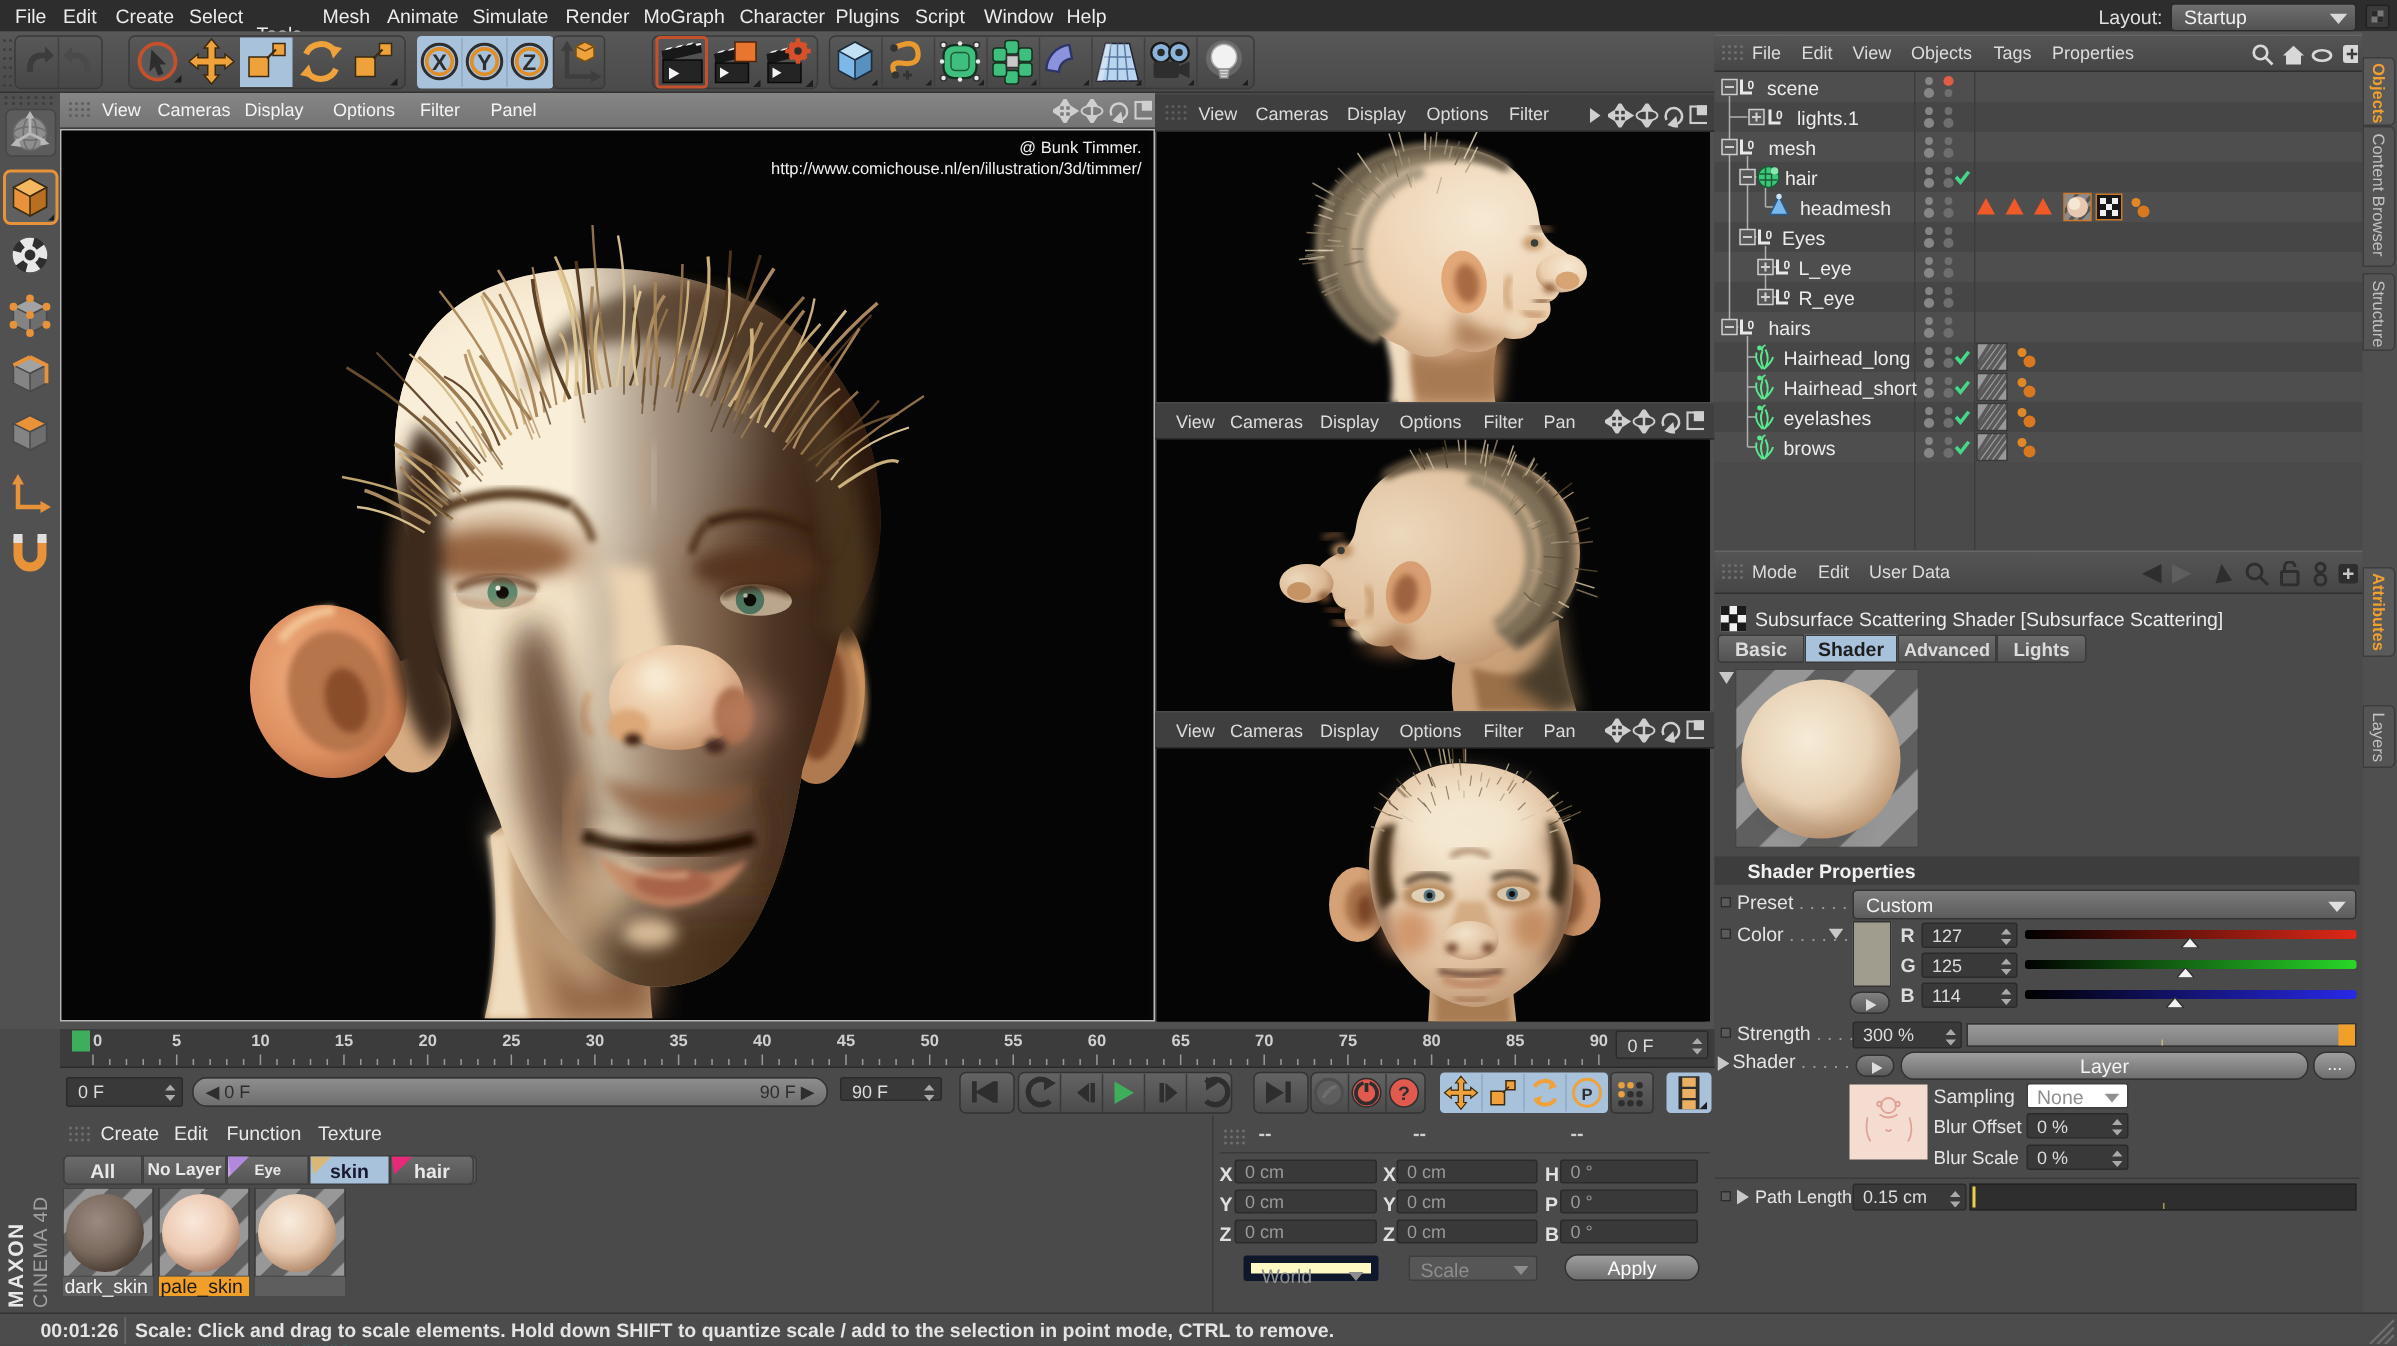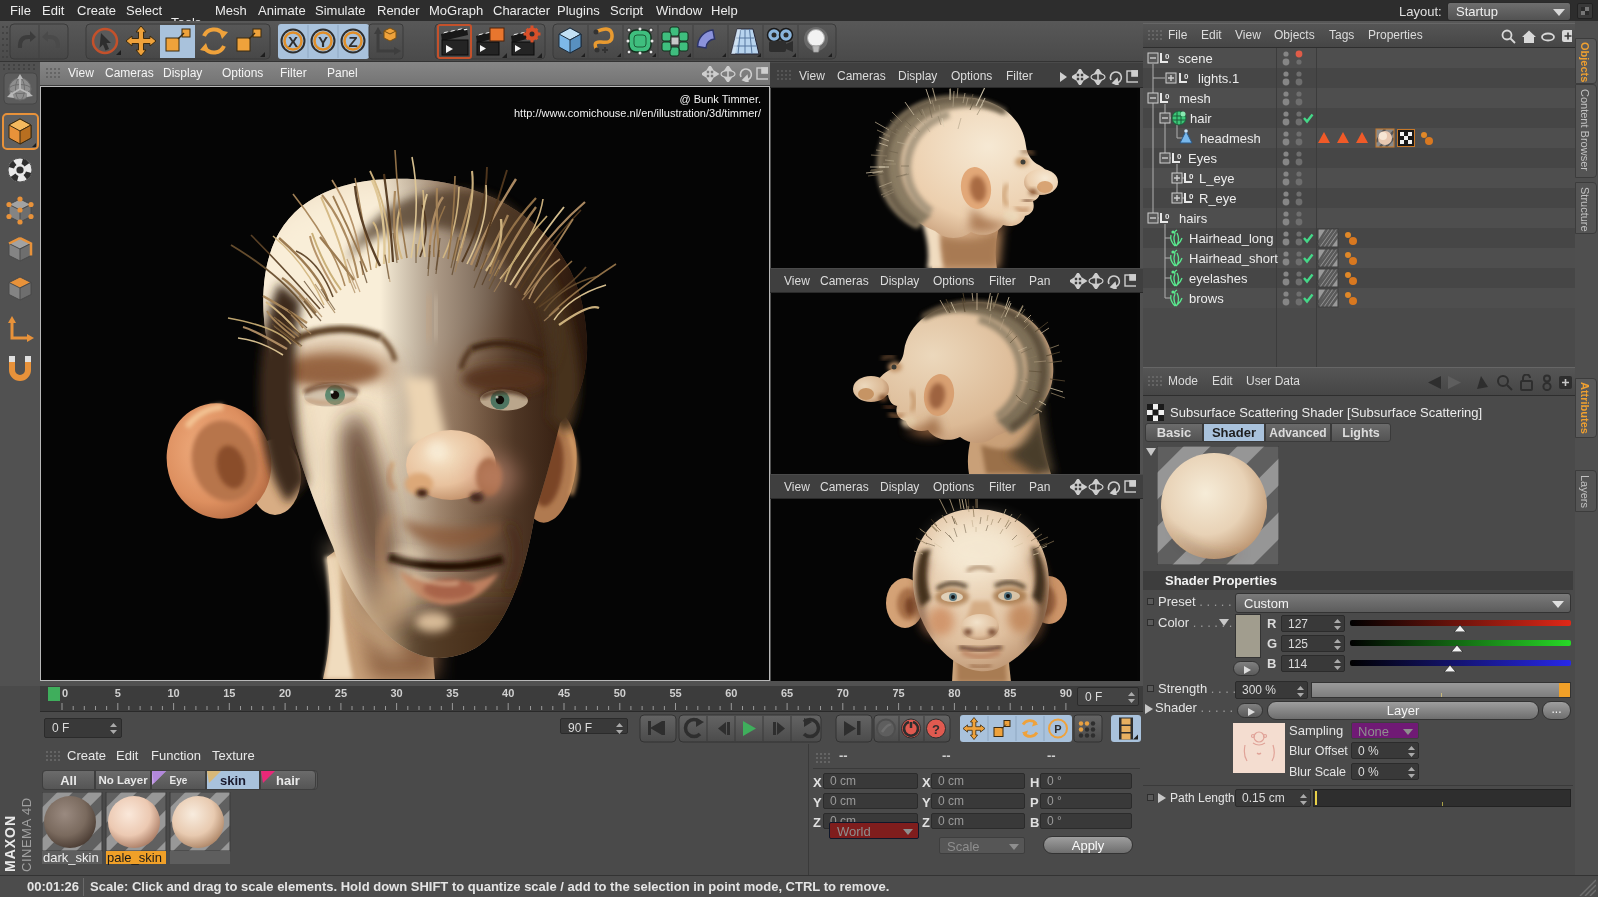--- a/index.html
+++ b/index.html
@@ -1415,21 +1415,21 @@
           <g fill="none" stroke="#d88a80" stroke-width="1.2" opacity="0.7">
             <circle cx="26" cy="14" r="5"></circle>
             <path d="M12 22 Q10 32 14 38 M40 22 Q43 32 39 38 M20 20 Q26 24 32 20"></path>
             <circle cx="20" cy="13" r="1.5"></circle>
             <circle cx="32" cy="13" r="1.5"></circle>
             <path d="M24 30 Q26 32 28 30"></path>
           </g>
         </svg>
 </div>
 <span class="abs" style="left:146px;top:356px;font-size:13px;color:#e4e4e4;">Sampling</span>
-<div class="abs" style="left:208px;top:355px;width:68px;height:17px;background:#701a75;border:1px solid #3e3e3e;border-radius:2px;">
+<div class="abs" style="left:208px;top:355px;width:68px;height:17px;background:#ffffff;border:1px solid #3e3e3e;border-radius:2px;">
 <span style="position:absolute;left:6px;top:1px;font-size:13px;color:#8e8e8e;">None</span>
 <svg style="position:absolute;right:5px;top:6px;" width="10" height="7">
           <path d="M0 0 L10 0 L5 6 Z" fill="#8e8e8e"></path>
         </svg>
 </div>
 <span class="abs" style="left:146px;top:377px;font-size:12.5px;color:#e4e4e4;">Blur Offset</span>
 <div class="fld abs" style="left:208px;top:375px;width:68px;height:17px;"><span style="margin-left:6px;line-height:16px;">0 %</span><svg style="position:absolute;right:3px;top:3px;" width="7" height="11">
           <path d="M3.5 0 L7 4 L0 4 Z M3.5 11 L7 7 L0 7 Z" fill="#aaa"></path>
         </svg></div>
 <span class="abs" style="left:146px;top:398px;font-size:12.5px;color:#e4e4e4;">Blur Scale</span>
@@ -1567,20 +1567,24 @@
         <rect x="8" y="1" width="12" height="14" fill="#3fae5c"></rect>
       </svg>
 <div class="fld abs" style="left:1037px;top:1px;width:62px;height:19px;background:#434343;"><span style="margin-left:7px;line-height:18px;font-size:12px;">0 F</span><svg style="position:absolute;right:3px;top:4px;" width="7" height="11">
           <path d="M3.5 0 L7 4 L0 4 Z M3.5 11 L7 7 L0 7 Z" fill="#aaa"></path>
         </svg></div>
 </div>
 <div id="timerow2" class="abs" style="left:40px;top:712px;width:1103px;height:32px;background:#4a4a4a;">
 <div class="fld abs" style="left:4px;top:6px;width:78px;height:20px;"><span style="margin-left:7px;line-height:19px;font-size:12px;">0 F</span><svg style="position:absolute;right:4px;top:4px;" width="7" height="11">
           <path d="M3.5 0 L7 4 L0 4 Z M3.5 11 L7 7 L0 7 Z" fill="#aaa"></path>
         </svg></div>
+<div class="abs" style="left:88px;top:6px;width:424px;height:20px;background:linear-gradient(#8e8e8e,#6e6e6e);border:1px solid #333;border-radius:10px;">
+<span style="position:absolute;left:8px;top:2px;font-size:12px;color:#2e2e2e;">◀ 0 F</span>
+<span style="position:absolute;right:8px;top:2px;font-size:12px;color:#2e2e2e;">90 F ▶</span>
+</div>
 <div class="fld abs" style="left:520px;top:6px;width:68px;height:16px;"><span style="margin-left:7px;line-height:19px;font-size:12px;">90 F</span><svg style="position:absolute;right:4px;top:4px;" width="7" height="11">
           <path d="M3.5 0 L7 4 L0 4 Z M3.5 11 L7 7 L0 7 Z" fill="#aaa"></path>
         </svg></div>
 <svg class="abs" style="left:598px;top:1px;" width="505" height="31">
 <defs>
 <linearGradient id="pbg" x1="0" y1="0" x2="0" y2="1">
             <stop offset="0" stop-color="#646464"></stop>
             <stop offset="1" stop-color="#4b4b4b"></stop>
           </linearGradient>
 </defs>
@@ -1777,21 +1781,21 @@
 <span class="abs" style="left:221px;top:71px;font-size:13px;font-weight:bold;color:#e0e0e0;">B</span>
 <div class="fld abs gf" style="left:14px;top:29px;width:95px;height:16px;"><span>0 cm</span></div>
 <div class="fld abs gf" style="left:14px;top:49px;width:95px;height:16px;"><span>0 cm</span></div>
 <div class="fld abs gf" style="left:14px;top:69px;width:95px;height:16px;"><span>0 cm</span></div>
 <div class="fld abs gf" style="left:122px;top:29px;width:94px;height:16px;"><span>0 cm</span></div>
 <div class="fld abs gf" style="left:122px;top:49px;width:94px;height:16px;"><span>0 cm</span></div>
 <div class="fld abs gf" style="left:122px;top:69px;width:94px;height:16px;"><span>0 cm</span></div>
 <div class="fld abs gf" style="left:231px;top:29px;width:92px;height:16px;"><span>0 °</span></div>
 <div class="fld abs gf" style="left:231px;top:49px;width:92px;height:16px;"><span>0 °</span></div>
 <div class="fld abs gf" style="left:231px;top:69px;width:92px;height:16px;"><span>0 °</span></div>
-<div class="abs" style="left:20px;top:78px;width:90px;height:17px;background:#7f1d1d;border:1px solid #0f172a;border-radius:2px;">
+<div class="abs" style="left:20px;top:93px;width:90px;height:17px;background:#fef9c3;border:5px solid #0f172a;border-radius:2px;">
         <span style="position:absolute;left:7px;top:1px;font-size:13px;color:#8e8e8e;">World</span>
         <svg style="position:absolute;right:5px;top:6px;" width="10" height="7">
           <path d="M0 0 L10 0 L5 6 Z" fill="#8e8e8e"></path>
         </svg>
       </div>
 <div class="abs" style="left:130px;top:93px;width:86px;height:17px;background:#565656;border:1px solid #3e3e3e;border-radius:2px;">
         <span style="position:absolute;left:7px;top:1px;font-size:13px;color:#8e8e8e;">Scale</span>
         <svg style="position:absolute;right:5px;top:6px;" width="10" height="7">
           <path d="M0 0 L10 0 L5 6 Z" fill="#8e8e8e"></path>
         </svg>

